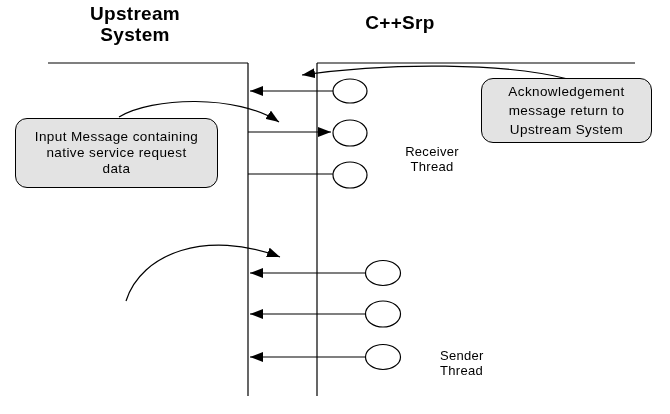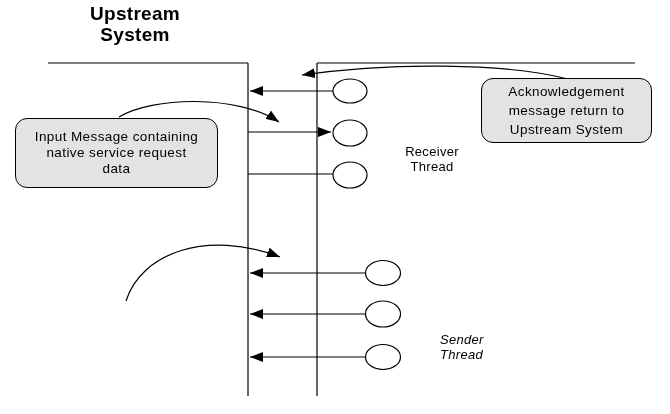--- a/index.html
+++ b/index.html
@@ -75,24 +75,25 @@
 
     <g>
       <ellipse class="scircle" cx="383" cy="273" rx="17.5" ry="12.5"></ellipse>
       <ellipse class="scircle" cx="383" cy="314" rx="17.5" ry="13"></ellipse>
       <ellipse class="scircle" cx="383" cy="357" rx="17.5" ry="12.5"></ellipse>
     </g>
   </svg>
 
   <div class="txt title" style="left:55px;top:3px;width:160px;">Upstream
 System</div>
+  <div class="txt title" style="left:330px;top:12px;width:140px;">C++Srp</div>
 
   <div class="txt thread-label" style="left:392px;top:100px;width:80px;text-align:center;">Receiver
 Thread</div>
-  <div class="txt thread-label" style="left:440px;top:288px;font-style:italic;">Sender
+  <div class="txt thread-label" style="left:440px;top:304px;">Sender
 Thread</div>
 
   <div class="callout lh16" style="left:15px;top:118px;width:203px;height:70px;">
     <span>Input Message containing
 native service request
 data</span>
   </div>
 
   <div class="callout lh19" style="left:481px;top:78px;width:171px;height:65px;">
     <span>Acknowledgement

